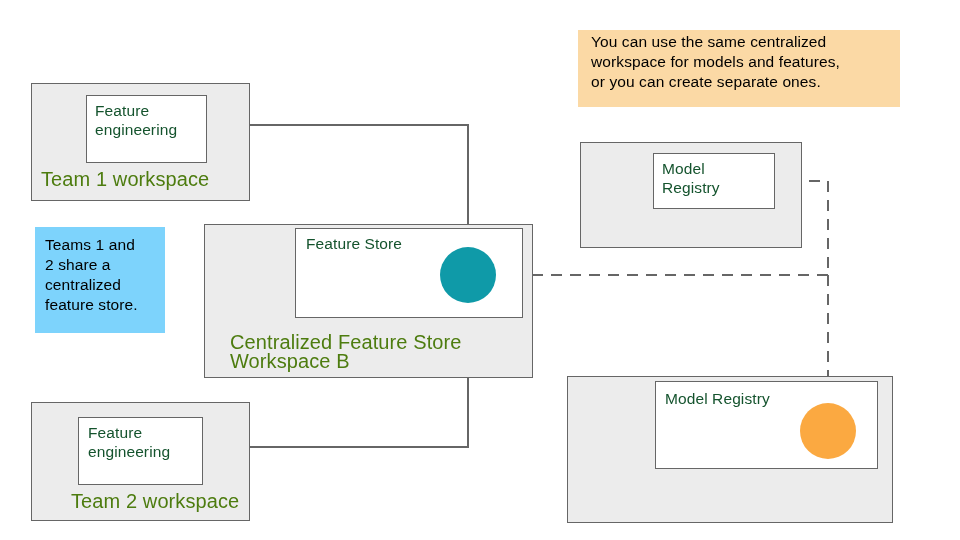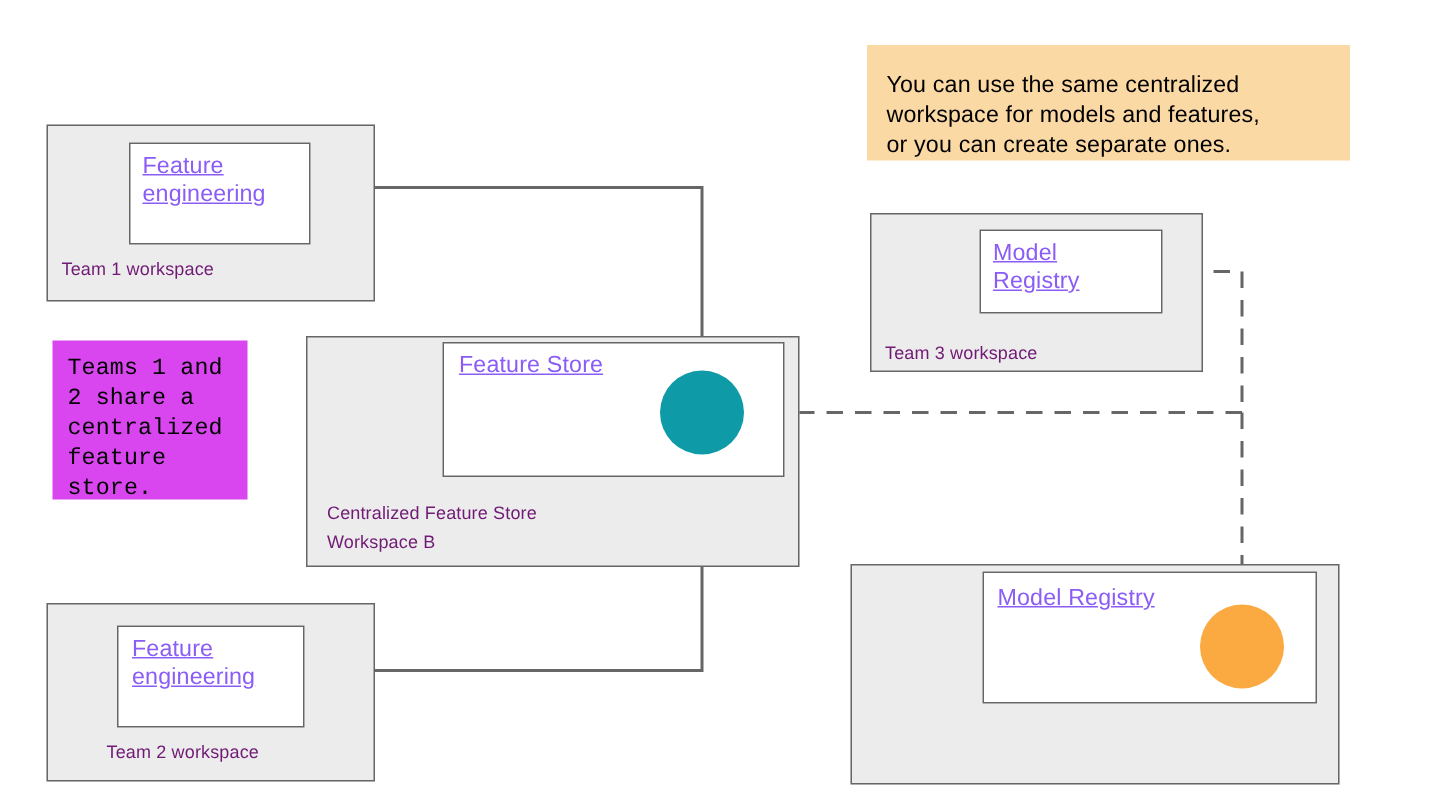--- a/index.html
+++ b/index.html
@@ -22,55 +22,54 @@
 
   
   .workspace {
     position: absolute;
     background: #ececec;
     border: 1px solid #666666;
     box-sizing: border-box;
   }
   .workspace-label {
     position: absolute;
-    color: #701a75;
-    font-size: 12px;
+    color: #4d7c0f;
+    font-size: 20px;
     line-height: 19px;
     white-space: pre-line;
     letter-spacing: 0.1px;
   }
 
   
   .component {
     position: absolute;
     background: #ffffff;
     border: 1px solid #666666;
     box-sizing: border-box;
   }
   .component-label {
     position: absolute;
-    color: #8b5cf6;
+    color: #14532d;
     font-size: 15.5px;
     line-height: 19px;
     white-space: pre-line;
     letter-spacing: 0.1px;
-    text-decoration: underline;
   }
 
   
   .callout {
     position: absolute;
     box-sizing: border-box;
     color: #000000;
     font-size: 15.5px;
     line-height: 20px;
     white-space: pre-line;
     letter-spacing: 0.1px;
   }
-  .callout-teal { background: #d946ef; font-family: Liberation Mono, monospace; }
+  .callout-teal { background: #7dd3fc; }
   .callout-orange { background: #fbd9a5; }
 
   
   .node-circle {
     position: absolute;
     border-radius: 50%;
   }
 
   
   #connectors {
@@ -137,45 +136,44 @@
   <div class="callout callout-teal" style="left:35px; top:227px; width:130px; height:106px; padding:8px 0 0 10px;">Teams 1 and
 2 share a
 centralized
 feature store.</div>
 
   <div class="workspace" style="left:204px; top:224px; width:329px; height:154px;">
   </div>
   <div class="component" style="left:295px; top:228px; width:228px; height:90px;">
   </div>
   <div class="component-label" style="left:306px; top:234px; width:200px;">Feature Store</div>
-  <div class="workspace-label" style="left:218px; top:333px; width:310px;">Centralized Feature Store
+  <div class="workspace-label" style="left:230px; top:333px; width:310px;">Centralized Feature Store
 Workspace B</div>
 
   <div class="node-circle" style="left:440px; top:247px; width:56px; height:56px; background:#0f9aa8;">
   </div>
 
   <div class="workspace" style="left:31px; top:402px; width:219px; height:119px;">
   </div>
   <div class="component" style="left:78px; top:417px; width:125px; height:68px;">
   </div>
   <div class="component-label" style="left:88px; top:423px; width:115px;">Feature
 engineering</div>
   <div class="workspace-label" style="left:41px; top:492px; width:200px;margin-left:30px;">Team 2 workspace</div>
 
-  <div class="callout callout-orange" style="left:578px; top:30px; width:322px; height:77px; padding:17px 0 0 13px;">You can use the same centralized
+  <div class="callout callout-orange" style="left:578px; top:30px; width:322px; height:77px; padding:2px 0 0 13px;">You can use the same centralized
 workspace for models and features,
 or you can create separate ones.</div>
 
   <div class="workspace" style="left:580px; top:142px; width:222px; height:106px;">
   </div>
   <div class="component" style="left:653px; top:153px; width:122px; height:56px;">
   </div>
   <div class="component-label" style="left:662px; top:159px; width:115px;">Model
 Registry</div>
-  <div class="workspace-label" style="left:590px; top:226px; width:205px;">Team 3 workspace</div>
 
   <div class="workspace" style="left:567px; top:376px; width:326px; height:147px;">
   </div>
   <div class="component" style="left:655px; top:381px; width:223px; height:88px;">
   </div>
   <div class="component-label" style="left:665px; top:389px; width:200px;">Model Registry</div>
 
   <div class="node-circle" style="left:800px; top:403px; width:56px; height:56px; background:#fba941;">
   </div>
 

